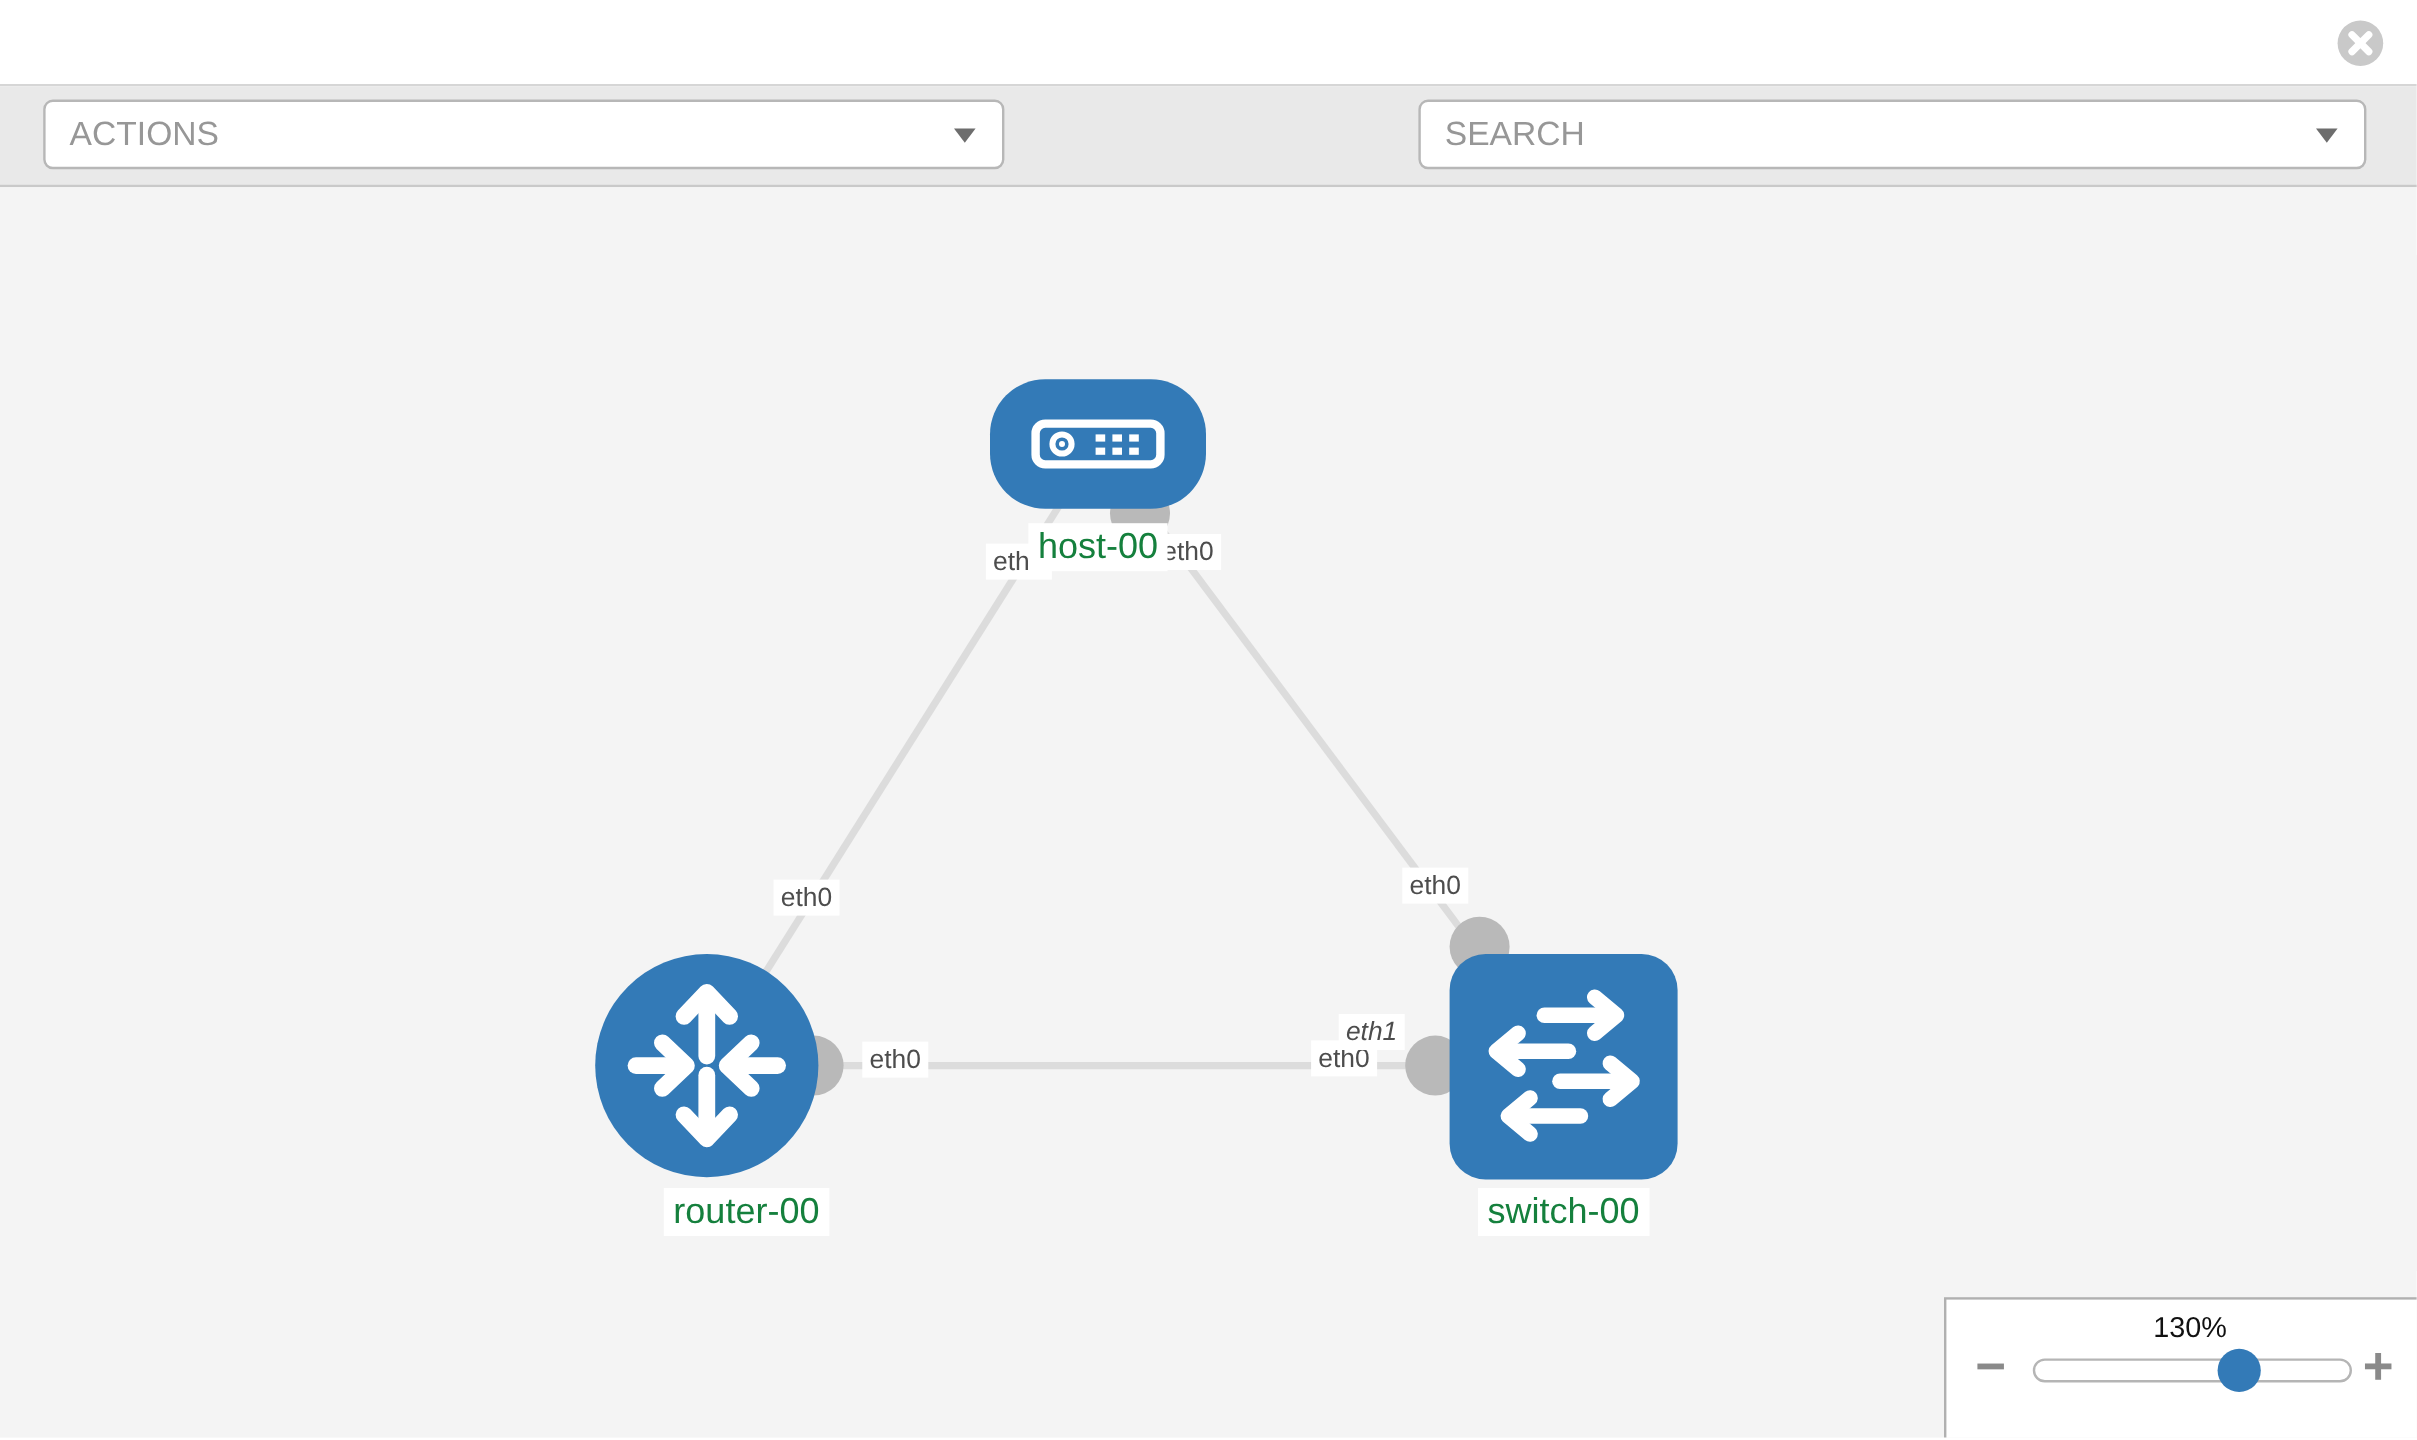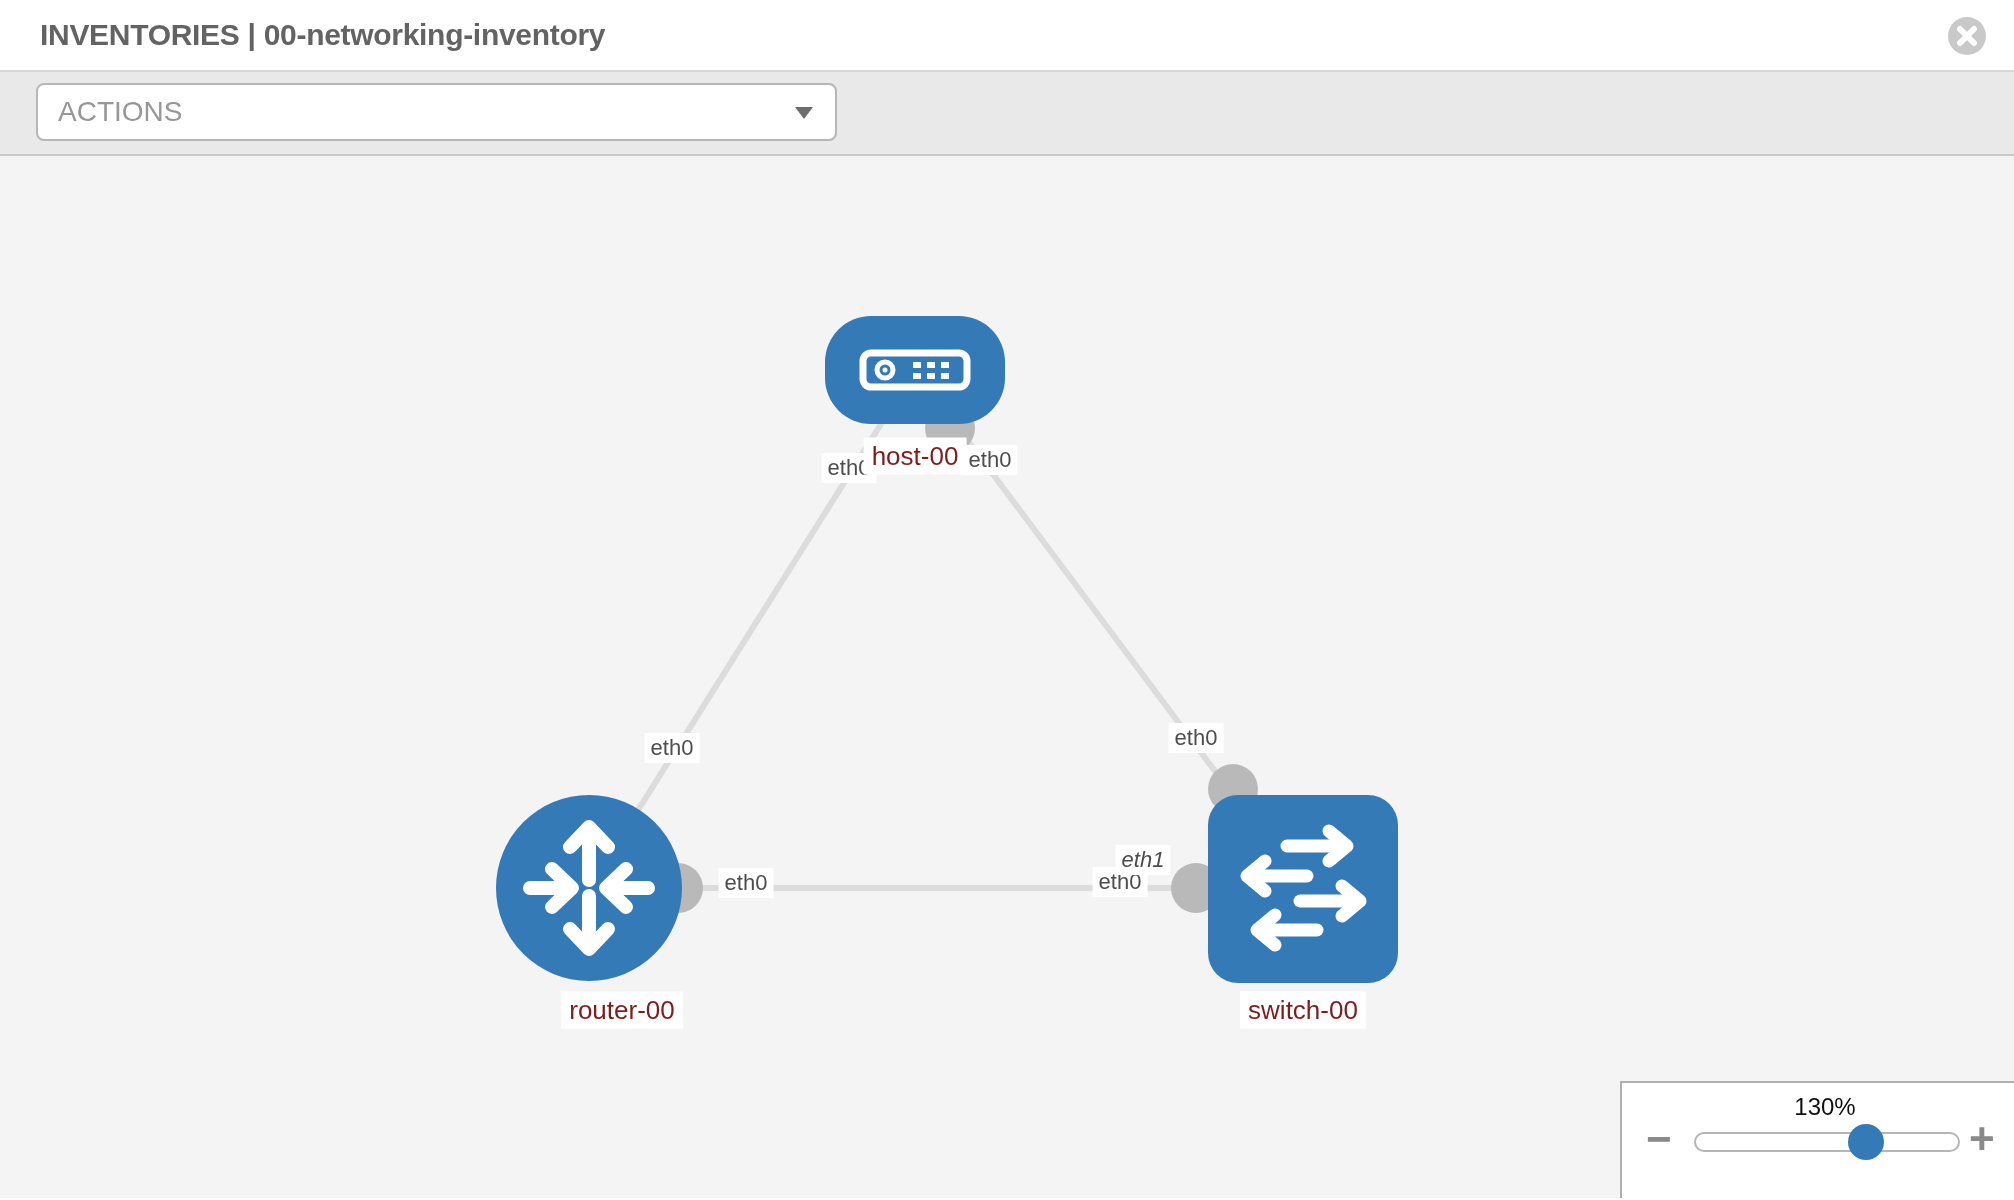--- a/index.html
+++ b/index.html
@@ -36,21 +36,21 @@
   .links-layer { position:absolute; left:0; top:0; z-index:1; }
 
   .node { position:absolute; z-index:3; background:#337ab7; display:flex;
     align-items:center; justify-content:center; cursor:pointer; }
   .node-host   { left:825px;  top:160px; width:180px; height:108px; border-radius:46px; }
   .node-router { left:496px;  top:639px; width:186px; height:186px; border-radius:50%; }
   .node-switch { left:1208px; top:639px; width:190px; height:188px; border-radius:30px; }
 
   .chip { position:absolute; transform:translate(-50%,-50%); background:#fff;
     color:#4d4d4d; white-space:nowrap; z-index:5; }
-  .chip.node-label { font-size:26px; padding:3px 8px; color:#7f1d1d; z-index:6; }
+  .chip.node-label { font-size:30px; padding:3px 8px; color:#15803d; z-index:6; }
   .chip.if-label   { font-size:22px; padding:2px 6px; z-index:5; }
   .chip.if-under   { z-index:4; }
 
   
   .zoom-panel { position:absolute; left:1620px; top:925px; width:420px; height:300px;
     background:#fff; border:2px solid #b0b0b0; z-index:10; }
   .zoom-level { position:absolute; left:0; top:10px; width:406px; text-align:center;
     font-size:24px; color:#111; }
   .zoom-minus { position:absolute; left:24px; top:30px; font-size:44px; font-weight:700;
     color:#8a8a8a; cursor:pointer; line-height:52px; }
@@ -58,21 +58,20 @@
     color:#8a8a8a; cursor:pointer; line-height:52px; }
   .zoom-track { position:absolute; left:72px; top:49px; width:266px; height:20px;
     border:2px solid #b5b5b5; border-radius:10px; background:#fff; cursor:pointer; }
   .zoom-knob  { position:absolute; left:226px; top:41px; width:36px; height:36px;
     border-radius:50%; background:#337ab7; cursor:grab; }
 </style>
 </head>
 <body>
 
 <div class="titlebar">
-  <div class="title">INVENTORIES | 00-networking-inventory</div>
   <div class="close-btn">
     <svg width="22" height="22" viewBox="0 0 22 22">
       <line x1="4" y1="4" x2="18" y2="18" stroke="#fff" stroke-width="6" stroke-linecap="round"></line>
       <line x1="18" y1="4" x2="4" y2="18" stroke="#fff" stroke-width="6" stroke-linecap="round"></line>
     </svg>
   </div>
 </div>
 
 <div class="toolbar">
   <div class="select-box actions-box">
@@ -87,20 +86,24 @@
   </div>
 
   <div class="tool-icon" style="left:1114px;">
     <svg width="38" height="38" viewBox="0 0 512 512">
       <g transform="scale(-1,1) translate(-512,0)">
         <path fill="#80848c" d="M336 352c97.2 0 176-78.8 176-176S433.2 0 336 0 160 78.8 160 176c0 18.7 2.9 36.8 8.3 53.7L7 391c-4.5 4.5-7 10.6-7 17v80c0 13.3 10.7 24 24 24h80c13.3 0 24-10.7 24-24v-40h40c13.3 0 24-10.7 24-24v-40h40c6.4 0 12.5-2.5 17-7l33.3-33.3c16.9 5.4 35 8.3 53.7 8.3zM376 96a40 40 0 1 1 0 80 40 40 0 1 1 0-80z"></path>
       </g>
     </svg>
   </div>
 
+  <div class="select-box search-box">
+    <span class="sel-label">SEARCH</span>
+    <span class="caret"></span>
+  </div>
 </div>
 
 <div class="canvas">
 
   <svg class="links-layer" width="2014" height="1042">
     <line x1="915" y1="214" x2="589" y2="732" stroke="#dcdcdc" stroke-width="6"></line>
     <line x1="915" y1="214" x2="1303" y2="733" stroke="#dcdcdc" stroke-width="6"></line>
     <line x1="589" y1="732" x2="1303" y2="732" stroke="#dcdcdc" stroke-width="6"></line>
     <circle cx="950" cy="272" r="25" fill="#b9b9b9"></circle>
     <circle cx="678" cy="732" r="25" fill="#b9b9b9"></circle>

